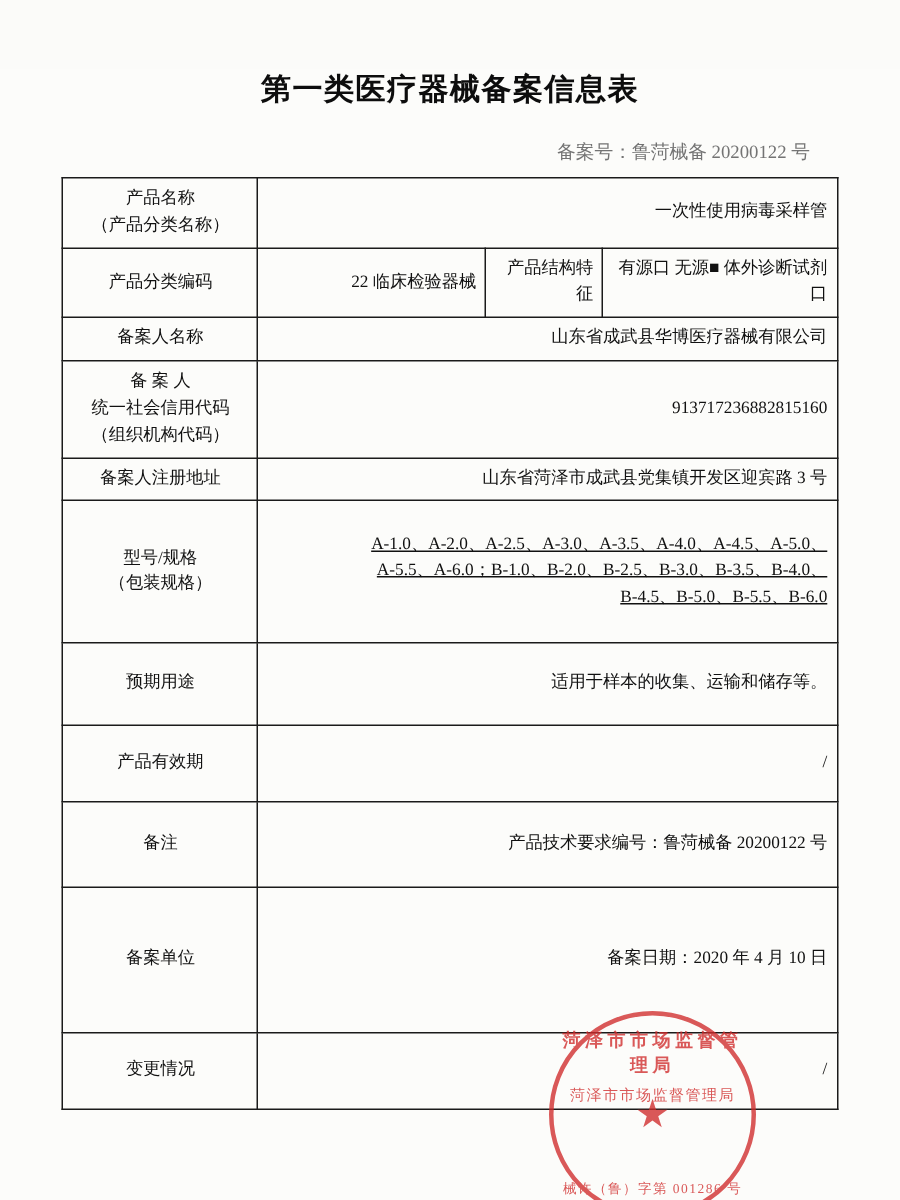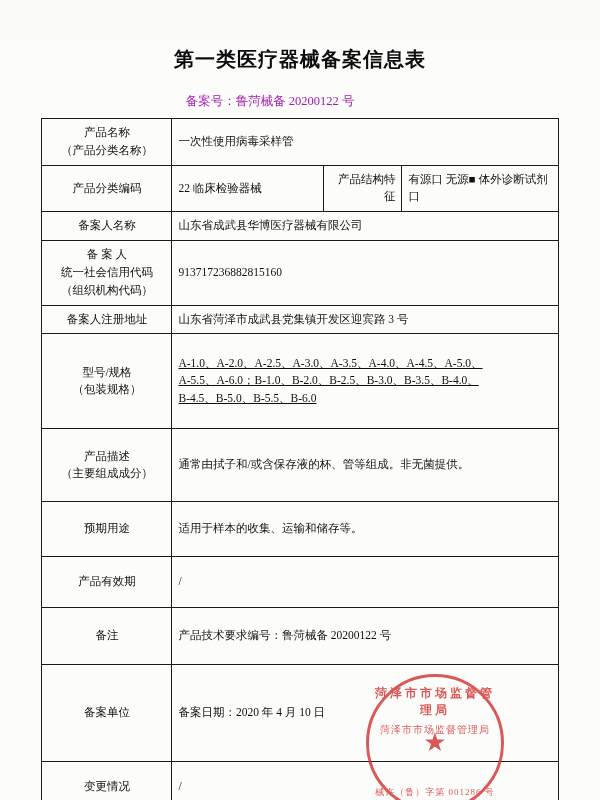--- a/index.html
+++ b/index.html
@@ -25,25 +25,25 @@
   }
   .doc-title {
     text-align: center;
     font-size: 20px;
     font-weight: bold;
     letter-spacing: 1px;
     margin-top: 46px;
     color: #0d0d0d;
   }
   .reg-line {
-    text-align: center;
+    text-align: right;
     font-size: 12.5px;
     margin-top: 20px;
     padding-right: 60px;
-    color: #a21caf;
+    color: #737373;
   }
   table.form {
     border-collapse: collapse;
     margin: 8px auto 0 auto;
     width: 516px;
     table-layout: fixed;
   }
   table.form td {
     border: 1px solid #1a1a1a;
     font-size: 11.5px;
@@ -52,21 +52,21 @@
     line-height: 1.55;
     color: #111;
   }
   td.label {
     text-align: center;
     width: 128px;
     font-size: 11.5px;
     line-height: 1.5;
   }
   td.value {
-    text-align: left;
+    text-align: right;
     padding-left: 9px;
   }
   .label-stack span {
     display: block;
   }
   .sub-label {
     text-align: right;
     width: 72px;
     padding: 4px 3px;
     font-size: 11.5px;
@@ -195,27 +195,20 @@
           <span>型号/规格</span>
           <span>（包装规格）</span>
         </td>
         <td class="value spec-cell" colspan="3">
           <span>A-1.0、A-2.0、A-2.5、A-3.0、A-3.5、A-4.0、A-4.5、A-5.0、</span>
           <span>A-5.5、A-6.0；B-1.0、B-2.0、B-2.5、B-3.0、B-3.5、B-4.0、</span>
           <span>B-4.5、B-5.0、B-5.5、B-6.0</span>
         </td>
       </tr>
 
-      <tr>
-        <td class="label label-stack tall">
-          <span>产品描述</span>
-          <span>（主要组成成分）</span>
-        </td>
-        <td class="value" colspan="3">通常由拭子和/或含保存液的杯、管等组成。非无菌提供。</td>
-      </tr>
 
       <tr>
         <td class="label" style="height:44px">预期用途</td>
         <td class="value" colspan="3">适用于样本的收集、运输和储存等。</td>
       </tr>
 
       <tr>
         <td class="label" style="height:40px">产品有效期</td>
         <td class="value" colspan="3">/</td>
       </tr>

